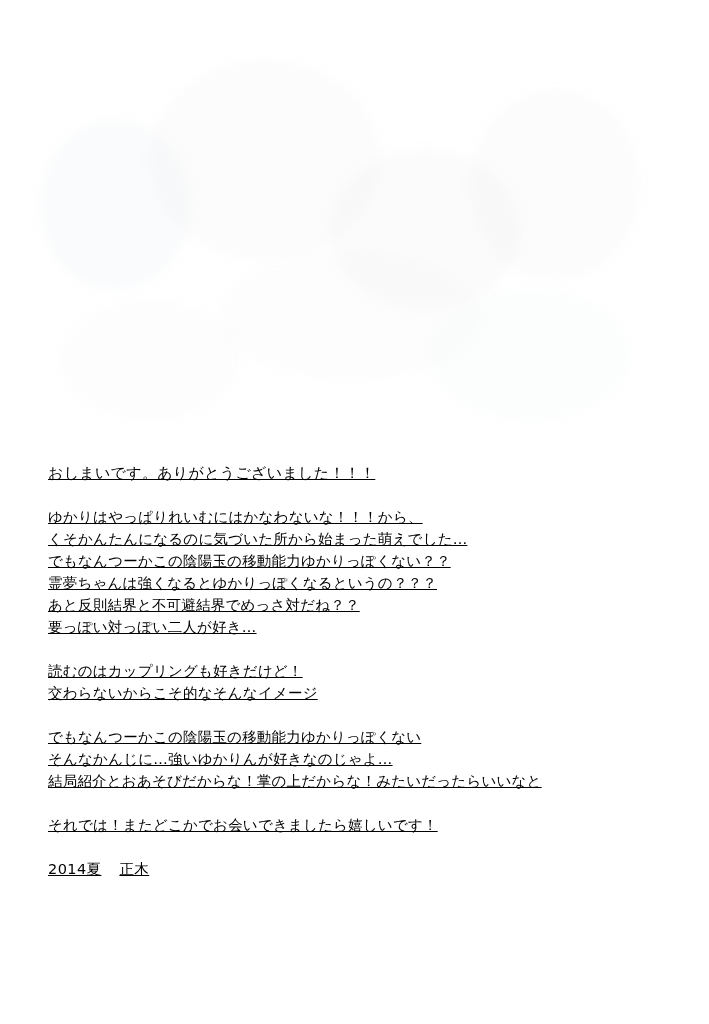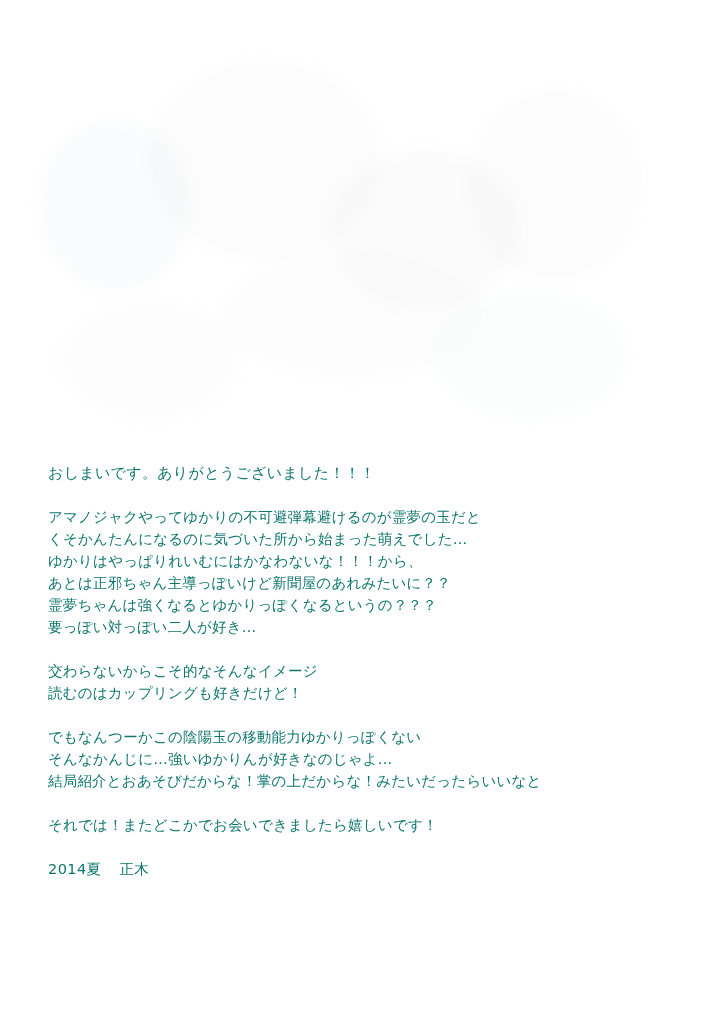--- a/index.html
+++ b/index.html
@@ -49,21 +49,22 @@
     margin: 0 0 22px 0;
   }
   .block:last-child {
     margin-bottom: 0;
   }
   .line {
     font-size: 14.5px;
     line-height: 22px;
     letter-spacing: 0.2px;
     white-space: pre-wrap;
-    color: #0f766e;
+    color: #000000;
+    text-decoration: underline;
   }
   .headline .line {
     font-size: 15px;
     letter-spacing: 0.3px;
   }
   .sign {
     margin-top: 8px;
   }
   .sign .line {
     letter-spacing: 0.4px;
@@ -86,31 +87,31 @@
   <div class="ghost g7"></div>
 </div>
 
 <div class="afterword">
 
   <div class="block headline">
     <div class="line">おしまいです。ありがとうございました！！！</div>
   </div>
 
   <div class="block">
-    <div class="line">アマノジャクやってゆかりの不可避弾幕避けるのが霊夢の玉だと</div>
+    <div class="line">ゆかりはやっぱりれいむにはかなわないな！！！から、</div>
     <div class="line">くそかんたんになるのに気づいた所から始まった萌えでした…</div>
-    <div class="line">ゆかりはやっぱりれいむにはかなわないな！！！から、</div>
-    <div class="line">あとは正邪ちゃん主導っぽいけど新聞屋のあれみたいに？？</div>
+    <div class="line">でもなんつーかこの陰陽玉の移動能力ゆかりっぽくない？？</div>
     <div class="line">霊夢ちゃんは強くなるとゆかりっぽくなるというの？？？</div>
+    <div class="line">あと反則結界と不可避結界でめっさ対だね？？</div>
     <div class="line">要っぽい対っぽい二人が好き…</div>
   </div>
 
   <div class="block">
+    <div class="line">読むのはカップリングも好きだけど！</div>
     <div class="line">交わらないからこそ的なそんなイメージ</div>
-    <div class="line">読むのはカップリングも好きだけど！</div>
   </div>
 
   <div class="block">
     <div class="line">でもなんつーかこの陰陽玉の移動能力ゆかりっぽくない</div>
     <div class="line">そんなかんじに…強いゆかりんが好きなのじゃよ…</div>
     <div class="line">結局紹介とおあそびだからな！掌の上だからな！みたいだったらいいなと</div>
   </div>
 
 
   <div class="block">

